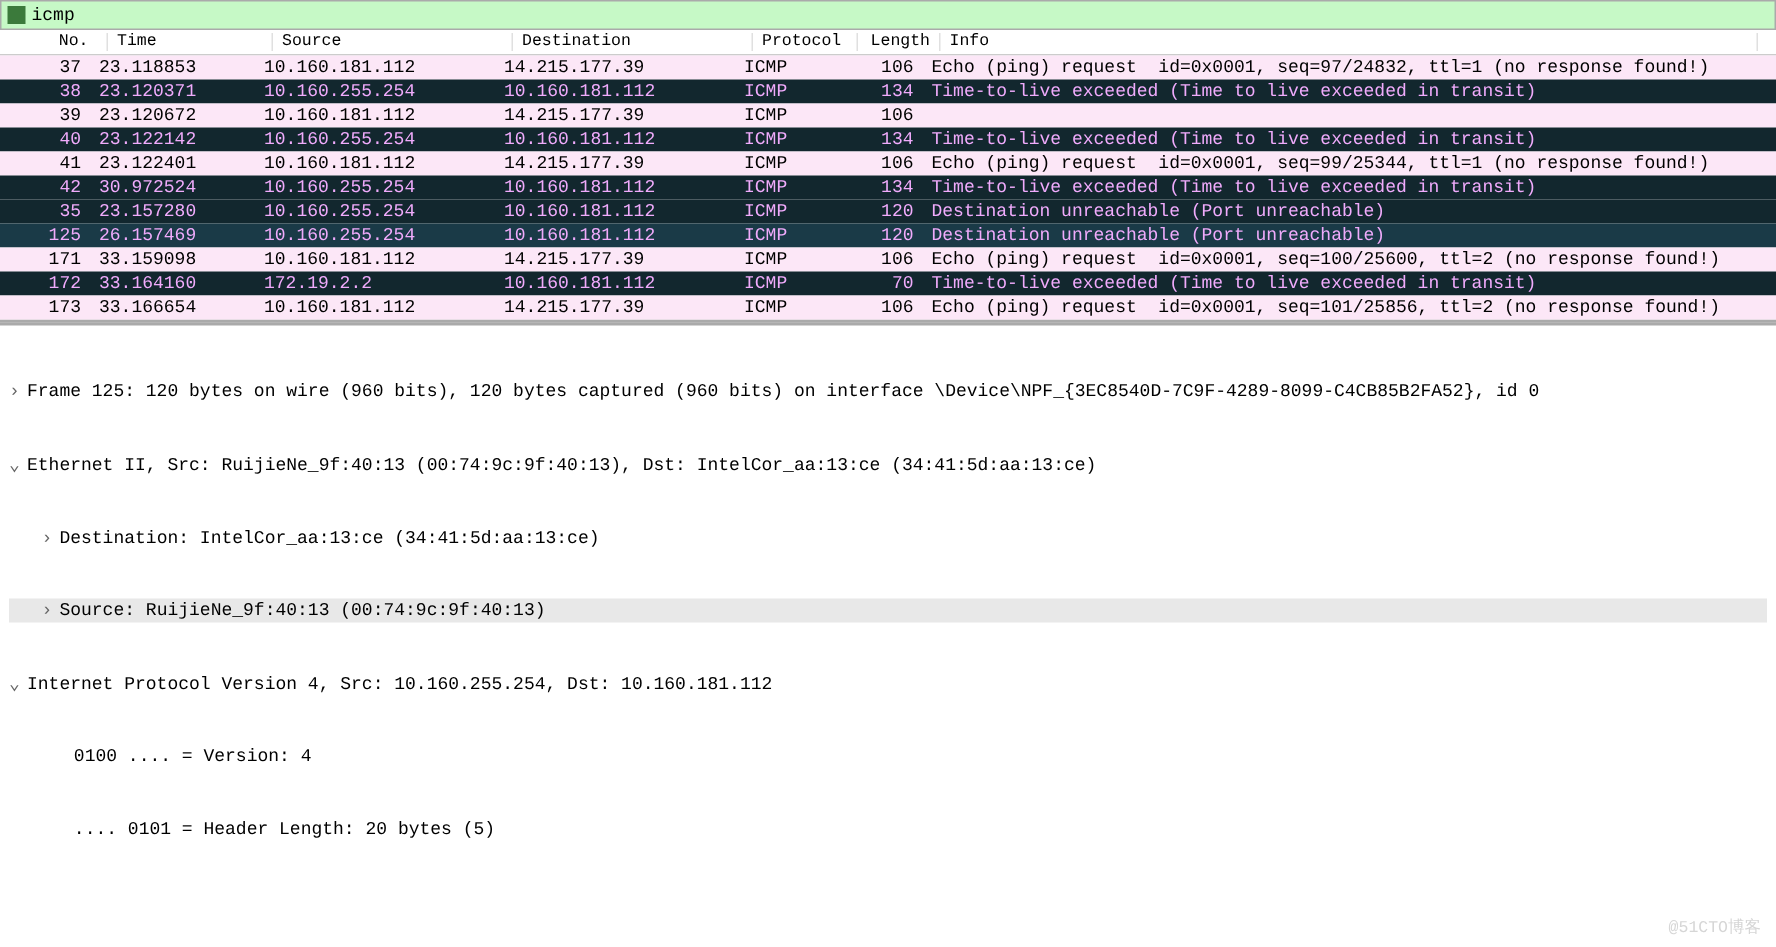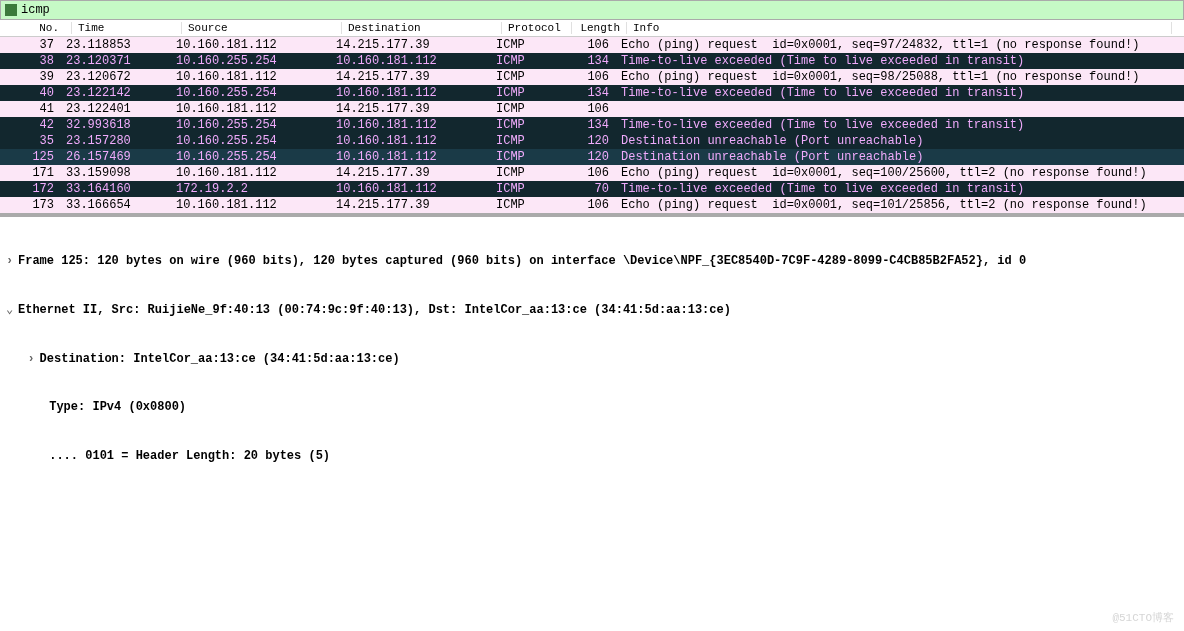--- a/index.html
+++ b/index.html
@@ -21,21 +21,21 @@
 .col-info { flex: 1; }
 
 .row { display: flex; padding: 1px 0; white-space: pre; }
 .row .cell { padding: 0 6px; }
 .row.pink { background: #fce7f7; }
 .row.dark { background: #12272e; color: #f0abfc; }
 .row.dark.sel { background: #1a3a47; border-left: 3px solid #4fc3f7; margin-left:-3px;}
 .row .col-info { flex: 1; overflow: hidden; }
 
 .details-pane { border-top: 1px solid #aaa; padding: 4px 6px; white-space: pre; font-size: 12px; line-height: 1.35; }
-.tree-line { display:block;font-weight:bold; }
+.tree-line { display:block; }
 .tree-line.highlight { background: #e8e8e8; }
 .arrow { color: #666; display:inline-block; width:12px; }
 
 .watermark { position: absolute; right: 10px; bottom: 6px; color: #d6d6d6; font-size: 11px; }
 .sep { height:2px; background:#ddd; border-top:1px solid #aaa; border-bottom:1px solid #aaa; }
 </style>
 </head>
 <body>
 
 <div class="filter-bar">
@@ -49,39 +49,41 @@
     <div class="header-cell col-time">Time</div>
     <div class="header-cell col-src">Source</div>
     <div class="header-cell col-dst">Destination</div>
     <div class="header-cell col-proto">Protocol</div>
     <div class="header-cell col-len">Length</div>
     <div class="header-cell col-info">Info</div>
   </div>
   <div id="pkt-rows">
       <div class="row pink"><span class="cell col-no">37</span><span class="cell col-time">23.118853</span><span class="cell col-src">10.160.181.112</span><span class="cell col-dst">14.215.177.39</span><span class="cell col-proto">ICMP</span><span class="cell col-len">106</span><span class="cell col-info">Echo (ping) request  id=0x0001, seq=97/24832, ttl=1 (no response found!)</span></div>
       <div class="row dark"><span class="cell col-no">38</span><span class="cell col-time">23.120371</span><span class="cell col-src">10.160.255.254</span><span class="cell col-dst">10.160.181.112</span><span class="cell col-proto">ICMP</span><span class="cell col-len">134</span><span class="cell col-info">Time-to-live exceeded (Time to live exceeded in transit)</span></div>
-      <div class="row pink"><span class="cell col-no">39</span><span class="cell col-time">23.120672</span><span class="cell col-src">10.160.181.112</span><span class="cell col-dst">14.215.177.39</span><span class="cell col-proto">ICMP</span><span class="cell col-len">106</span><span class="cell col-info">Echo (ping) request  id=0x0001, seq=98/25088, ttl=1 (no response found!)</span></div>
+      <div class="row pink"><span class="cell col-no">39</span><span class="cell col-time">23.120672</span><span class="cell col-src">10.160.181.112</span><span class="cell col-dst">14.215.177.39</span><span class="cell col-proto">ICMP</span><span class="cell col-len">106</span></div>
       <div class="row dark"><span class="cell col-no">40</span><span class="cell col-time">23.122142</span><span class="cell col-src">10.160.255.254</span><span class="cell col-dst">10.160.181.112</span><span class="cell col-proto">ICMP</span><span class="cell col-len">134</span><span class="cell col-info">Time-to-live exceeded (Time to live exceeded in transit)</span></div>
-      <div class="row pink"><span class="cell col-no">41</span><span class="cell col-time">23.122401</span><span class="cell col-src">10.160.181.112</span><span class="cell col-dst">14.215.177.39</span><span class="cell col-proto">ICMP</span><span class="cell col-len">106</span></div>
-      <div class="row dark"><span class="cell col-no">42</span><span class="cell col-time">32.993618</span><span class="cell col-src">10.160.255.254</span><span class="cell col-dst">10.160.181.112</span><span class="cell col-proto">ICMP</span><span class="cell col-len">134</span><span class="cell col-info">Time-to-live exceeded (Time to live exceeded in transit)</span></div>
+      <div class="row pink"><span class="cell col-no">41</span><span class="cell col-time">23.122401</span><span class="cell col-src">10.160.181.112</span><span class="cell col-dst">14.215.177.39</span><span class="cell col-proto">ICMP</span><span class="cell col-len">106</span><span class="cell col-info">Echo (ping) request  id=0x0001, seq=99/25344, ttl=1 (no response found!)</span></div>
+      <div class="row dark"><span class="cell col-no">42</span><span class="cell col-time">30.972524</span><span class="cell col-src">10.160.255.254</span><span class="cell col-dst">10.160.181.112</span><span class="cell col-proto">ICMP</span><span class="cell col-len">134</span><span class="cell col-info">Time-to-live exceeded (Time to live exceeded in transit)</span></div>
       <div class="row dark"><span class="cell col-no">35</span><span class="cell col-time">23.157280</span><span class="cell col-src">10.160.255.254</span><span class="cell col-dst">10.160.181.112</span><span class="cell col-proto">ICMP</span><span class="cell col-len">120</span><span class="cell col-info">Destination unreachable (Port unreachable)</span></div>
       <div class="row dark sel"><span class="cell col-no">125</span><span class="cell col-time">26.157469</span><span class="cell col-src">10.160.255.254</span><span class="cell col-dst">10.160.181.112</span><span class="cell col-proto">ICMP</span><span class="cell col-len">120</span><span class="cell col-info">Destination unreachable (Port unreachable)</span></div>
       <div class="row pink"><span class="cell col-no">171</span><span class="cell col-time">33.159098</span><span class="cell col-src">10.160.181.112</span><span class="cell col-dst">14.215.177.39</span><span class="cell col-proto">ICMP</span><span class="cell col-len">106</span><span class="cell col-info">Echo (ping) request  id=0x0001, seq=100/25600, ttl=2 (no response found!)</span></div>
       <div class="row dark"><span class="cell col-no">172</span><span class="cell col-time">33.164160</span><span class="cell col-src">172.19.2.2</span><span class="cell col-dst">10.160.181.112</span><span class="cell col-proto">ICMP</span><span class="cell col-len">70</span><span class="cell col-info">Time-to-live exceeded (Time to live exceeded in transit)</span></div>
       <div class="row pink"><span class="cell col-no">173</span><span class="cell col-time">33.166654</span><span class="cell col-src">10.160.181.112</span><span class="cell col-dst">14.215.177.39</span><span class="cell col-proto">ICMP</span><span class="cell col-len">106</span><span class="cell col-info">Echo (ping) request  id=0x0001, seq=101/25856, ttl=2 (no response found!)</span></div>
     </div>
 </div>
 
 <div class="sep"></div>
 
 <div class="details-pane">
   <span class="tree-line"><span class="arrow">›</span><span>Frame 125: 120 bytes on wire (960 bits), 120 bytes captured (960 bits) on interface \Device\NPF_{3EC8540D-7C9F-4289-8099-C4CB85B2FA52}, id 0</span></span>
   <span class="tree-line"><span class="arrow">⌄</span><span>Ethernet II, Src: RuijieNe_9f:40:13 (00:74:9c:9f:40:13), Dst: IntelCor_aa:13:ce (34:41:5d:aa:13:ce)</span></span>
   <span class="tree-line">   <span class="arrow">›</span><span>Destination: IntelCor_aa:13:ce (34:41:5d:aa:13:ce)</span></span>
-  <span class="tree-line">      <span>Type: IPv4 (0x0800)</span></span>
+  <span class="tree-line highlight">   <span class="arrow">›</span><span>Source: RuijieNe_9f:40:13 (00:74:9c:9f:40:13)</span></span>
+  <span class="tree-line"><span class="arrow">⌄</span><span>Internet Protocol Version 4, Src: 10.160.255.254, Dst: 10.160.181.112</span></span>
+  <span class="tree-line">      <span>0100 .... = Version: 4</span></span>
   <span class="tree-line">      <span>.... 0101 = Header Length: 20 bytes (5)</span></span>
   
   
   
   
 </div>
 
 <span class="watermark">@51CTO博客</span>
 
 </body></html>

